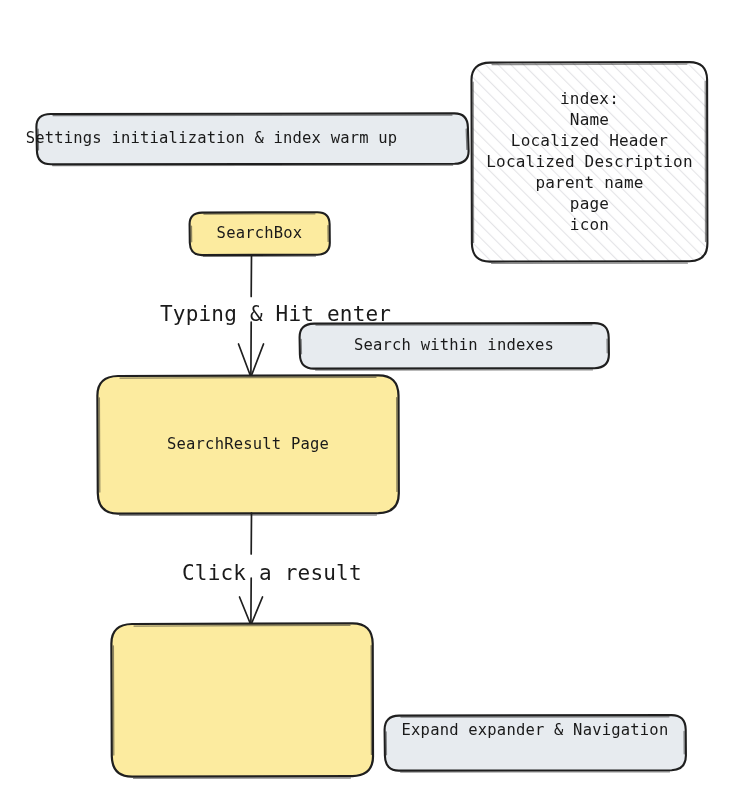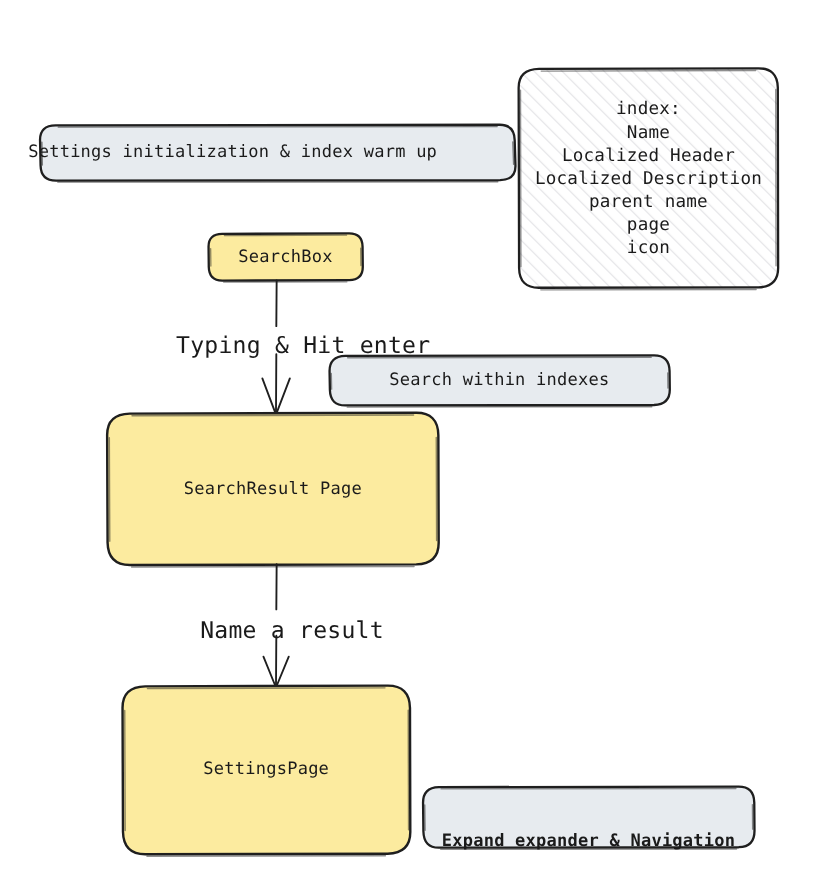--- a/index.html
+++ b/index.html
@@ -124,21 +124,20 @@
 parent name
 page
 icon</div>
 
   <div class="node-label lbl-yellow" style="left:190px; top:212px; width:139px; height:42px;">SearchBox</div>
 
   <div class="node-label lbl-gray" style="left:300px; top:323px; width:308px; height:45px;">Search within indexes</div>
 
   <div class="node-label lbl-yellow" style="left:98px; top:375px; width:300px; height:138px;">SearchResult Page</div>
 
-  <div class="node-label lbl-yellow" style="left:112px; top:623px; width:260px; height:153px;">SettingsPage</div>
 
-  <div class="node-label lbl-gray" style="left:385px; top:737px; width:300px; height:55px;font-weight:bold;">Expand expander &amp; Navigation</div>
+  <div class="node-label lbl-gray" style="left:385px; top:703px; width:300px; height:55px;">Expand expander &amp; Navigation</div>
 
   <div class="edge-label" style="left:160px; top:302px;">Typing &amp; Hit enter</div>
 
-  <div class="edge-label" style="left:182px; top:561px;">Name a result</div>
+  <div class="edge-label" style="left:182px; top:561px;">Click a result</div>
 
 </div>
 
 </body></html>

